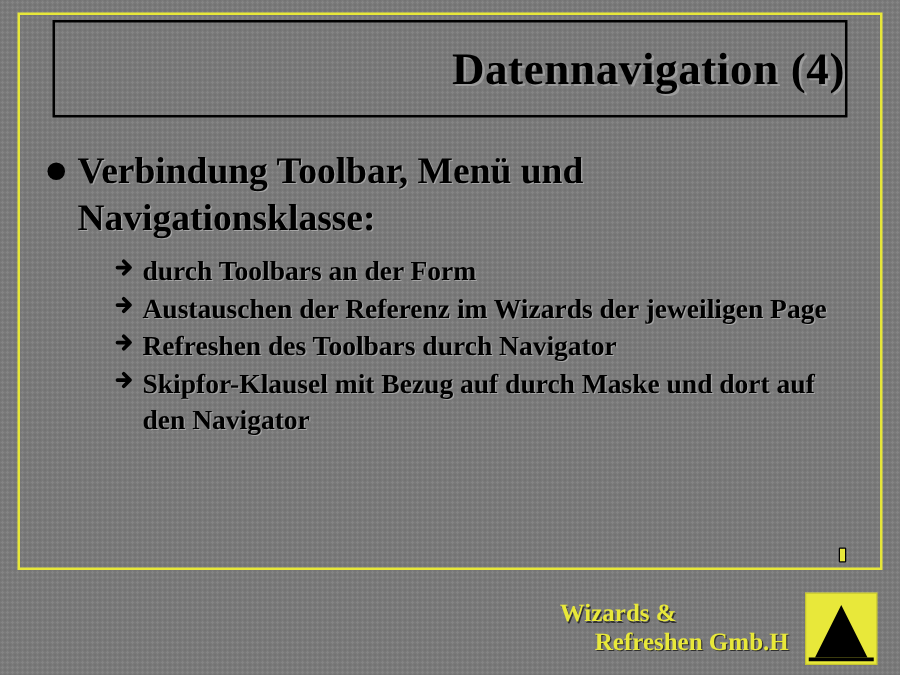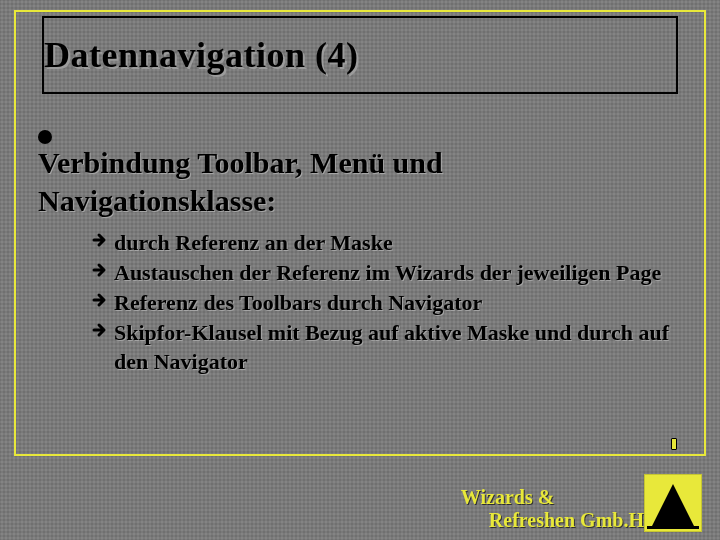--- a/index.html
+++ b/index.html
@@ -20,39 +20,38 @@
     border: 2px solid #e8e83a;
   }
   .title-box {
     position: absolute;
     left: 42px; right: 42px; top: 16px;
     height: 78px;
     border: 2px solid #000;
     background: transparent;
     display: flex;
     align-items: center;
-    justify-content: flex-start;
+    justify-content: flex-end;
   }
   .title-text {
     font-size: 36px;
     font-weight: bold;
     color: #000;
     text-shadow: 2px 2px 0 rgba(160,160,160,0.9);
     letter-spacing: 0.5px;
   }
   .content {
     position: absolute;
     left: 38px; right: 38px; top: 118px;
     color: #000;
   }
   .level1 {
     display: flex;
     align-items: flex-start;
     margin-bottom: 10px;
-    flex-direction: column;
   }
   .bullet-disc {
     width: 14px; height: 14px;
     background: #000;
     border-radius: 50%;
     margin-top: 12px;
     margin-right: 10px;
     flex: 0 0 auto;
   }
   .level1-text {
@@ -80,22 +79,22 @@
     font-size: 22px;
     font-weight: bold;
     line-height: 1.28;
     text-shadow: 1px 1px 0 rgba(170,170,170,0.85);
   }
   .footer {
     position: absolute;
     right: 18px;
     bottom: 8px;
     display: flex;
-    align-items: flex-end;
-    gap: 0;
+    align-items: center;
+    gap: 13px;
   }
   .footer-text {
     color: #e8e83a;
     font-weight: bold;
     font-size: 20px;
     line-height: 1.15;
     text-align: left;
     text-shadow: 1px 1px 0 rgba(0,0,0,0.6);
   }
   .footer-text .l2 { padding-left: 28px; display: block; }
@@ -149,48 +148,48 @@
     <div class="level1-text">Verbindung Toolbar, Menü und Navigationsklasse:</div>
   </div>
   <div class="level2-list">
 
     <div class="level2">
       <span class="arrow-bullet">
         <svg width="18" height="18" viewBox="0 0 18 18">
             <path d="M2 9 L10 9 M7 4 L12 9 L7 14" stroke="#000" stroke-width="3" fill="none" stroke-linecap="round" stroke-linejoin="round"></path>
           </svg>
       </span>
-      <span class="level2-text">durch Referenz an der Maske</span>
+      <span class="level2-text">durch Toolbars an der Form</span>
     </div>
 
     <div class="level2">
       <span class="arrow-bullet">
         <svg width="18" height="18" viewBox="0 0 18 18">
             <path d="M2 9 L10 9 M7 4 L12 9 L7 14" stroke="#000" stroke-width="3" fill="none" stroke-linecap="round" stroke-linejoin="round"></path>
           </svg>
       </span>
       <span class="level2-text">Austauschen der Referenz im Wizards der jeweiligen Page</span>
     </div>
 
     <div class="level2">
       <span class="arrow-bullet">
         <svg width="18" height="18" viewBox="0 0 18 18">
             <path d="M2 9 L10 9 M7 4 L12 9 L7 14" stroke="#000" stroke-width="3" fill="none" stroke-linecap="round" stroke-linejoin="round"></path>
           </svg>
       </span>
-      <span class="level2-text">Referenz des Toolbars durch Navigator</span>
-    </div>
-
-    <div class="level2">
-      <span class="arrow-bullet">
-        <svg width="18" height="18" viewBox="0 0 18 18">
-            <path d="M2 9 L10 9 M7 4 L12 9 L7 14" stroke="#000" stroke-width="3" fill="none" stroke-linecap="round" stroke-linejoin="round"></path>
-          </svg>
-      </span>
-      <span class="level2-text">Skipfor-Klausel mit Bezug auf aktive Maske und durch auf den Navigator</span>
+      <span class="level2-text">Refreshen des Toolbars durch Navigator</span>
+    </div>
+
+    <div class="level2">
+      <span class="arrow-bullet">
+        <svg width="18" height="18" viewBox="0 0 18 18">
+            <path d="M2 9 L10 9 M7 4 L12 9 L7 14" stroke="#000" stroke-width="3" fill="none" stroke-linecap="round" stroke-linejoin="round"></path>
+          </svg>
+      </span>
+      <span class="level2-text">Skipfor-Klausel mit Bezug auf durch Maske und dort auf den Navigator</span>
     </div>
 
   </div>
 </div>
 
 <div class="footer">
   <div class="footer-text">
     <span>Wizards &amp;</span><br>
     <span class="l2">Refreshen Gmb.H</span>
   </div>

